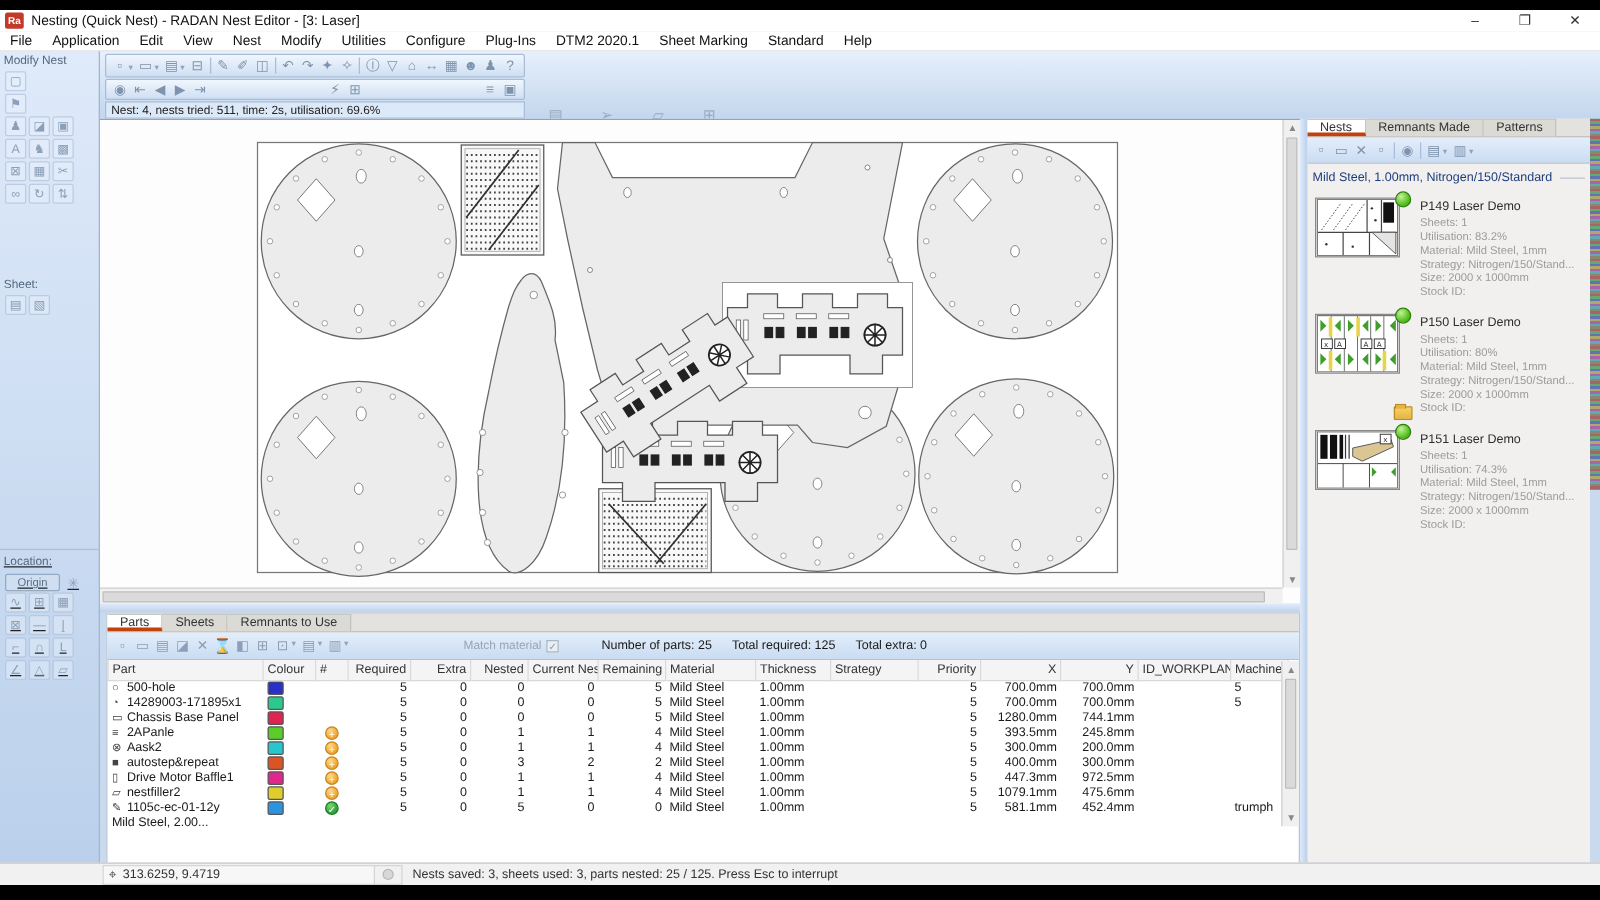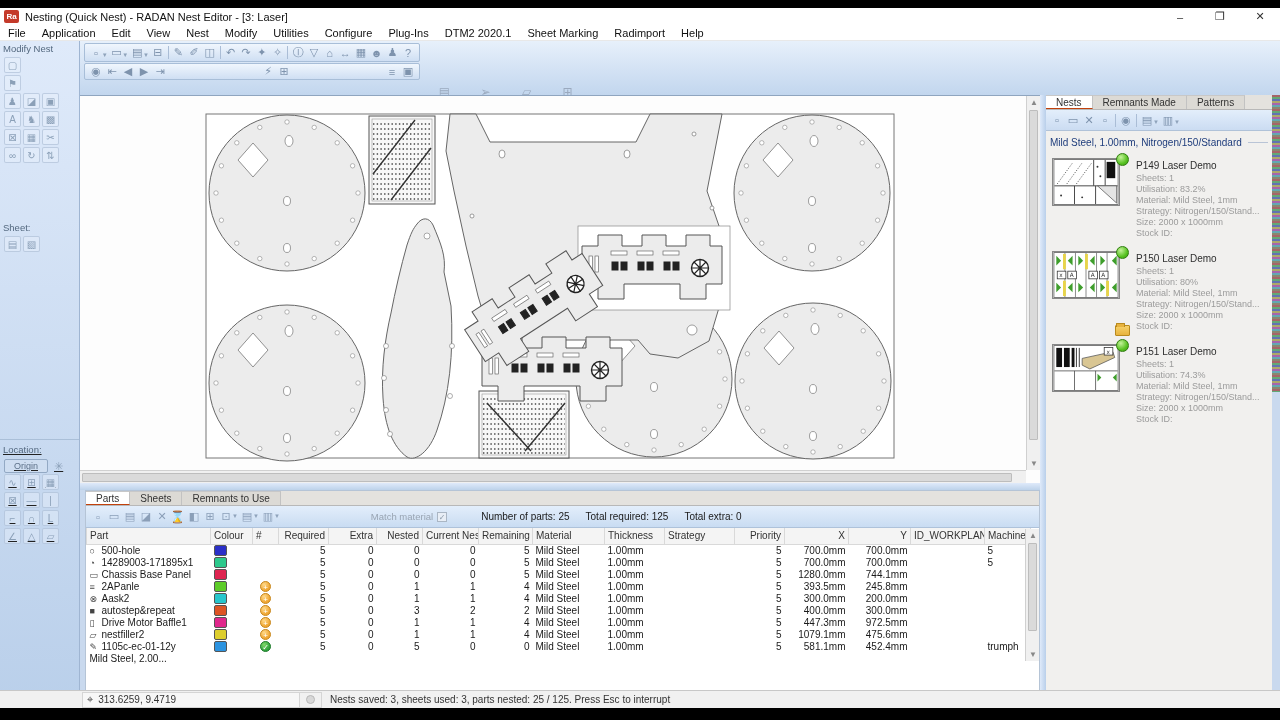--- a/index.html
+++ b/index.html
@@ -77,21 +77,21 @@
 
   
   #h-splitter { left:80px; top:483px; width:960px; height:7px; background:linear-gradient(#dfeafa,#bdd2ea); }
   #v-splitter { left:1040px; top:95px; width:6px; height:595px; background:linear-gradient(90deg,#dfeafa,#b9cfea); }
 
   
   #bottom-panel { left:85px; top:490px; width:955px; height:252px; background:#fff; border:1px solid #b5c4d6; }
   .tabstrip { display:flex; background:#e4e2de; border-bottom:1px solid #b8b8b8; height:15px; }
   .tab { padding:1px 10px 0; font-size:10px; color:#333; border-right:1px solid #c2c2c2; background:#dcdad5;
          border-top:1px solid #c8c8c8; }
-  .tab.active { background:#fff; border-bottom:1px solid #c2410c; font-weight:normal;text-align:center; }
+  .tab.active { background:#fff; border-bottom:3px solid #c2410c; font-weight:normal;text-align:center; }
   #bp-toolbar { height:22px; background:linear-gradient(#e3eefb,#c9dcf2); display:flex; align-items:center;
                 padding:0 4px; border-bottom:1px solid #aec2da; }
   #bp-toolbar .tb-ico { color:#8b9fb8; }
   #hourglass { color:#c79520; font-size:12px; }
   #match-wrap { display:flex; align-items:center; margin-left:90px; color:#98a4b2; font-size:9.5px; }
   #match-box { width:10px; height:10px; border:1px solid #aab6c4; background:#e8eef6; color:#8a98a8;
                font-size:8px; line-height:9px; text-align:center; margin-left:4px; }
   #bp-counts { margin-left:34px; font-size:10px; color:#1a1a1a; display:flex; gap:16px; }
 
   table#parts-table { border-collapse:collapse; table-layout:fixed; width:944px; font-size:10px; }
@@ -166,21 +166,21 @@
     <span class="menu-item">Application</span>
     <span class="menu-item">Edit</span>
     <span class="menu-item">View</span>
     <span class="menu-item">Nest</span>
     <span class="menu-item">Modify</span>
     <span class="menu-item">Utilities</span>
     <span class="menu-item">Configure</span>
     <span class="menu-item">Plug-Ins</span>
     <span class="menu-item">DTM2 2020.1</span>
     <span class="menu-item">Sheet Marking</span>
-    <span class="menu-item">Radimport</span>
+    <span class="menu-item">Standard</span>
     <span class="menu-item">Help</span>
   </div>
 
 <div class="abs" id="toolbar-zone">
   <div class="tb-row" id="tb-row1">
       <span class="tb-ico">▫</span>
       <span class="tb-drop">▼</span>
       <span class="tb-ico">▭</span>
       <span class="tb-drop">▼</span>
       <span class="tb-ico">▤</span>
@@ -211,20 +211,23 @@
       <span class="tb-ico">◀</span>
       <span class="tb-ico">▶</span>
       <span class="tb-ico">⇥</span>
       <span class="tb-spacer"></span>
       <span class="tb-ico">⚡</span>
       <span class="tb-ico">⊞</span>
       <span class="tb-spacer"></span>
       <span class="tb-ico">≡</span>
       <span class="tb-ico">▣</span>
     </div>
+  <div class="abs" id="tb-status">
+    <span>Nest: 4, nests tried: 511, time: 2s, utilisation: 69.6%</span>
+  </div>
   <div id="bigbtns1">
       <div class="bigbtn">
         <span class="g">▤</span>
         <span class="t">2D CAD</span>
       </div>
       <div class="bigbtn">
         <span class="g">➢</span>
         <span class="t">2D</span>
       </div>
       <div class="bigbtn">

